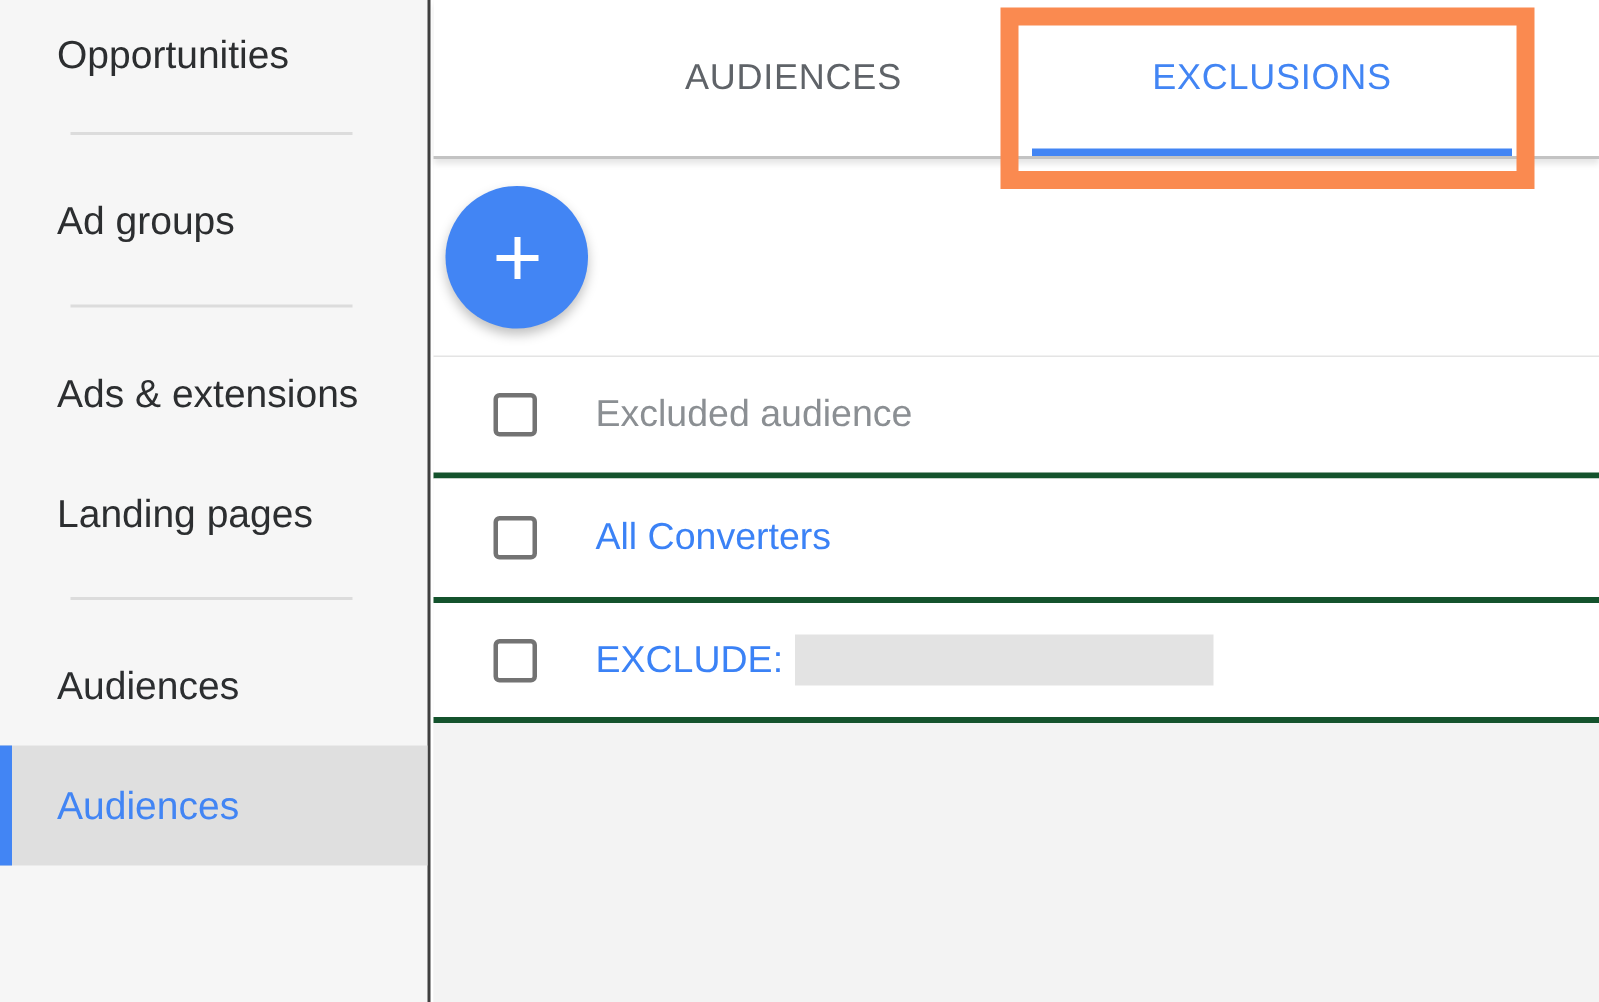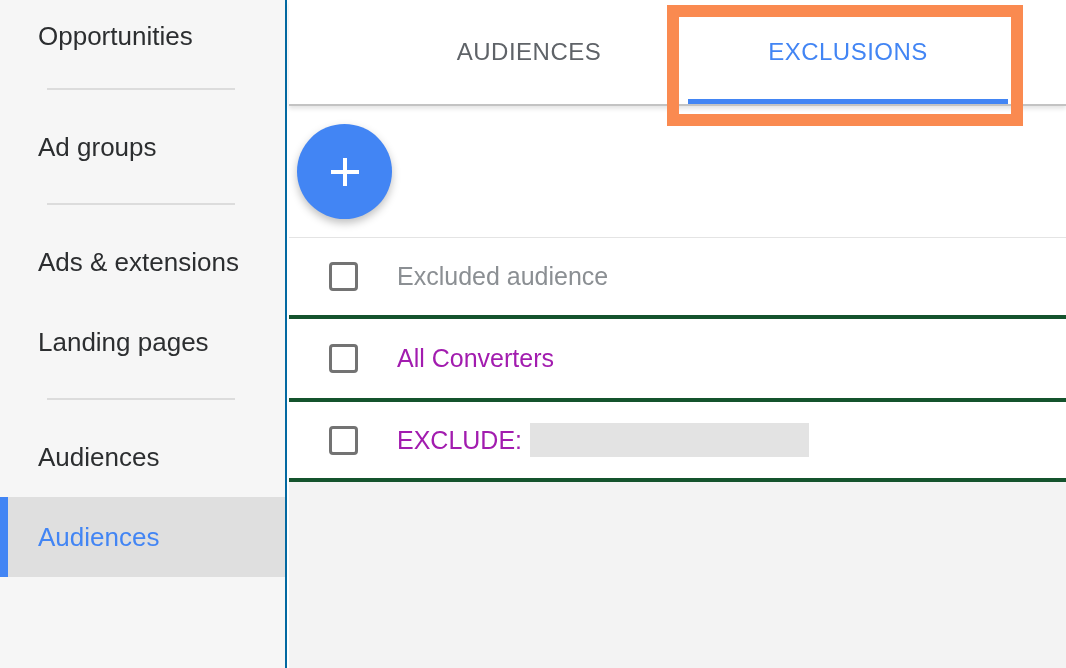--- a/index.html
+++ b/index.html
@@ -13,21 +13,21 @@
     -webkit-font-smoothing: antialiased;
   }
 
   
   .sidebar {
     position: absolute;
     left: 0; top: 0;
     width: 287px;
     height: 100%;
     background: #f6f6f6;
-    border-right: 2px solid #0369a1;
+    border-right: 2px solid #404040;
     box-sizing: border-box;
   }
   .nav-item {
     display: flex;
     align-items: center;
     height: 80px;
     padding-left: 38px;
     font-size: 26px;
     color: #2c2e30;
     cursor: pointer;
@@ -122,21 +122,21 @@
   .row {
     display: flex;
     align-items: center;
     background: #ffffff;
     border-bottom: 4px solid #14532d;
     box-sizing: border-box;
     padding-left: 40px;
     font-size: 25px;
   }
   .row-header { height: 81px; flex: 0 0 81px; color: #8b8f93; }
-  .row-item   { height: 83px; flex: 0 0 83px; color: #a21caf; }
+  .row-item   { height: 83px; flex: 0 0 83px; color: #3b82f6; }
   .row-item.last { height: 80px; flex: 0 0 80px; border-bottom: 4px solid #14532d; }
   .checkbox {
     width: 29px;
     height: 29px;
     border: 3px solid #737373;
     border-radius: 4px;
     background: #ffffff;
     box-sizing: border-box;
     margin-right: 39px;
     flex: 0 0 auto;

